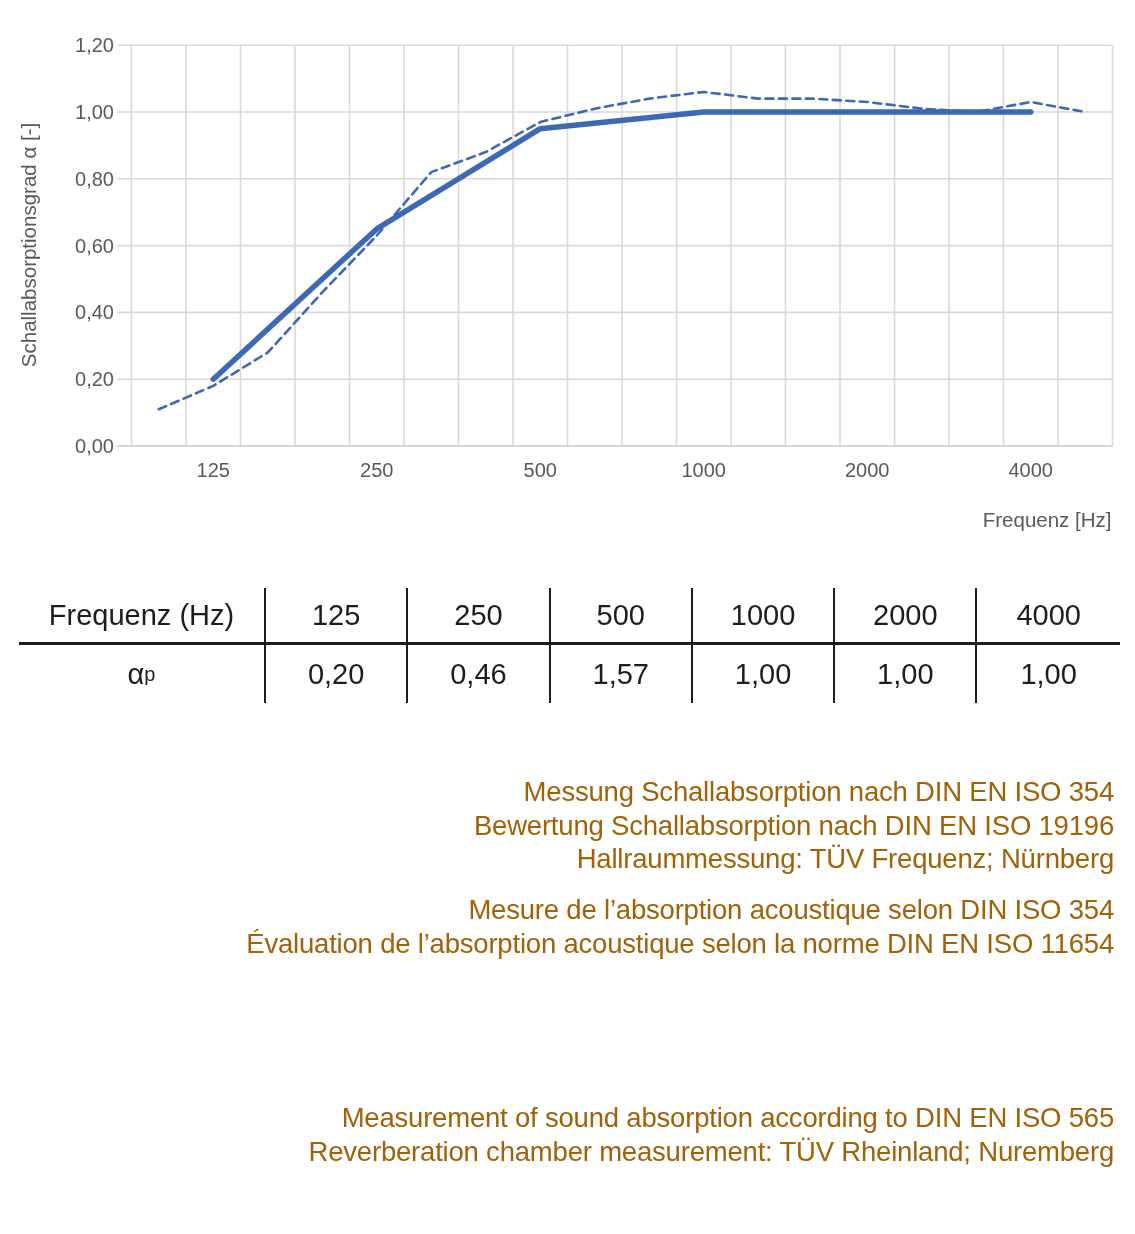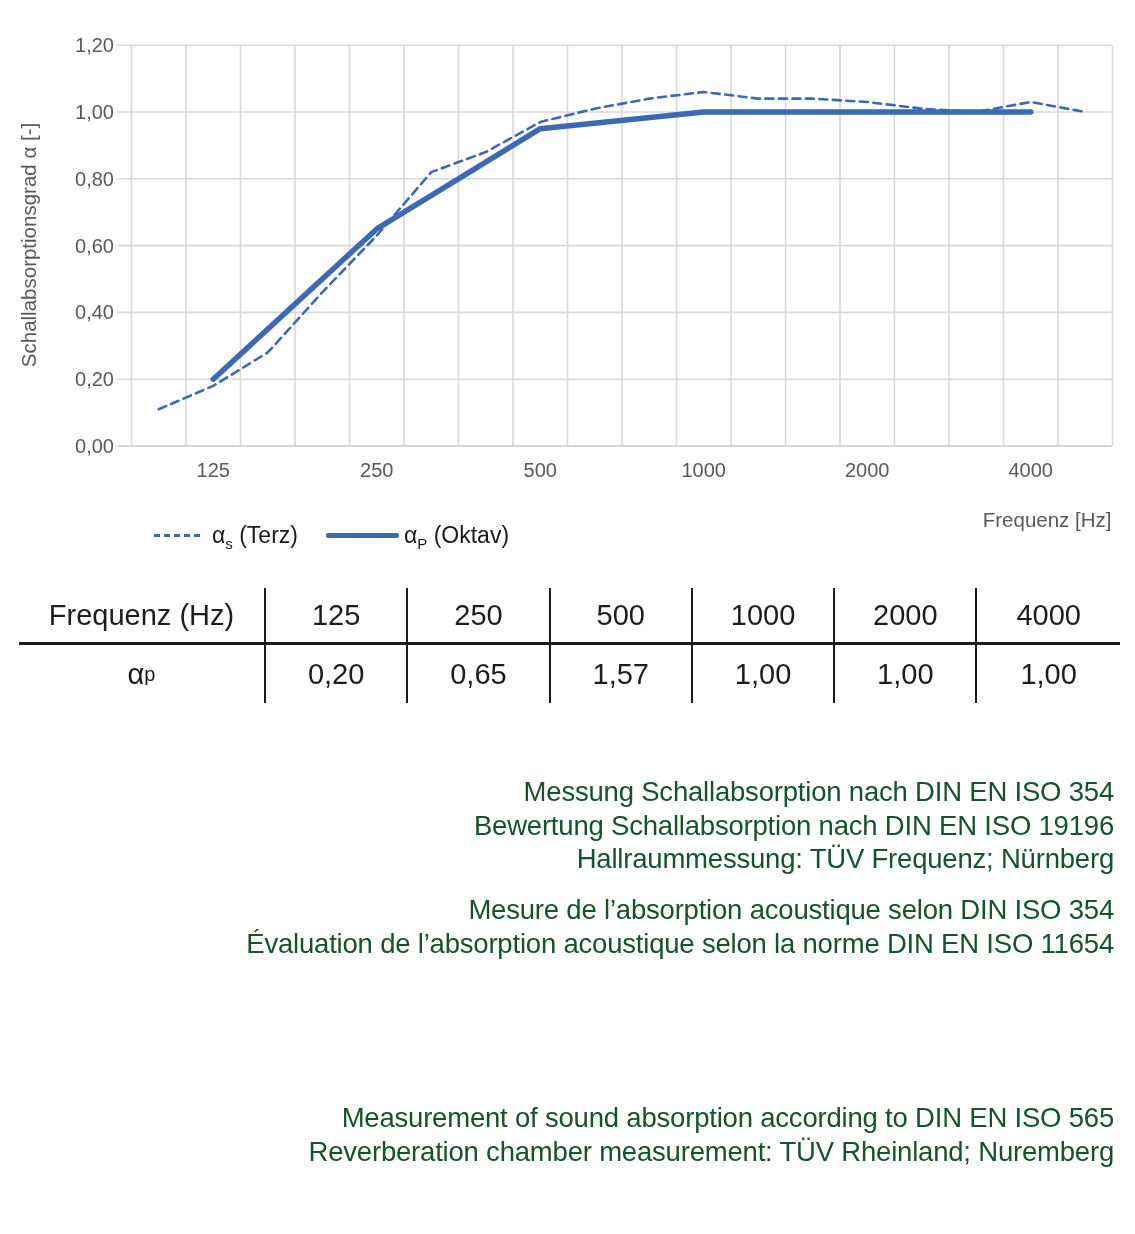--- a/index.html
+++ b/index.html
@@ -22,21 +22,21 @@
   .dtable{position:absolute;left:19px;top:588px;display:grid;
           grid-template-columns:247px repeat(6,142.3px);grid-template-rows:57px 58px;
           font-size:29px;color:#1d1d1b;}
   .dtable .cell{display:flex;align-items:center;justify-content:center;}
   .dtable .r1{border-bottom:3px solid #1d1d1b;}
   .dtable .vline{border-right:2px solid #1d1d1b;}
   .dtable sub{font-size:20px;line-height:0;}
 
   
   .note{position:absolute;right:21px;text-align:right;font-size:27.5px;line-height:33.5px;
-        color:#14532d;letter-spacing:-0.2px;white-space:nowrap;}
+        color:#a16207;letter-spacing:-0.2px;white-space:nowrap;}
   .note-de{top:775px;}
   .note-fr{top:893px;}
   .note-en{top:1101px;}
 </style>
 </head>
 <body>
 
 <div class="page">
 
   <div class="chart-wrap">
@@ -79,47 +79,37 @@
         <text x="213.25" y="477" text-anchor="middle" font-size="20" fill="#595959">125</text>
         <text x="376.75" y="477" text-anchor="middle" font-size="20" fill="#595959">250</text>
         <text x="540.25" y="477" text-anchor="middle" font-size="20" fill="#595959">500</text>
         <text x="703.75" y="477" text-anchor="middle" font-size="20" fill="#595959">1000</text>
         <text x="867.25" y="477" text-anchor="middle" font-size="20" fill="#595959">2000</text>
         <text x="1030.75" y="477" text-anchor="middle" font-size="20" fill="#595959">4000</text>
         <text transform="translate(36,245) rotate(-90)" text-anchor="middle" font-size="20.5" fill="#595959">Schallabsorptionsgrad α [-]</text>
         <text x="1111.5" y="527" text-anchor="end" font-size="20.5" fill="#595959">Frequenz [Hz]</text>
       </svg>
 
-    <div class="legend">
-      <div class="legend-item">
-        <span class="legend-sample-dashed"></span>
-        <span class="legend-label"><span>α</span><sub>s</sub><span> (Terz)</span></span>
-      </div>
-      <div class="legend-item">
-        <span class="legend-sample-solid"></span>
-        <span class="legend-label"><span>α</span><sub>P</sub><span> (Oktav)</span></span>
-      </div>
-    </div>
   </div>
 
   <div class="dtable">
     <div class="cell r1 vline">Frequenz (Hz)</div>
     <div class="cell r1 vline">125</div>
     <div class="cell r1 vline">250</div>
     <div class="cell r1 vline">500</div>
     <div class="cell r1 vline">1000</div>
     <div class="cell r1 vline">2000</div>
     <div class="cell r1">4000</div>
 
     <div class="cell vline">
         <span>α</span>
         <sub>p</sub>
       </div>
     <div class="cell vline">0,20</div>
-    <div class="cell vline">0,65</div>
+    <div class="cell vline">0,46</div>
     <div class="cell vline">1,57</div>
     <div class="cell vline">1,00</div>
     <div class="cell vline">1,00</div>
     <div class="cell">1,00</div>
   </div>
 
   <div class="note note-de">
     <div>Messung Schallabsorption nach DIN EN ISO 354</div>
     <div>Bewertung Schallabsorption nach DIN EN ISO 19196</div>
     <div>Hallraummessung: TÜV Frequenz; Nürnberg</div>

